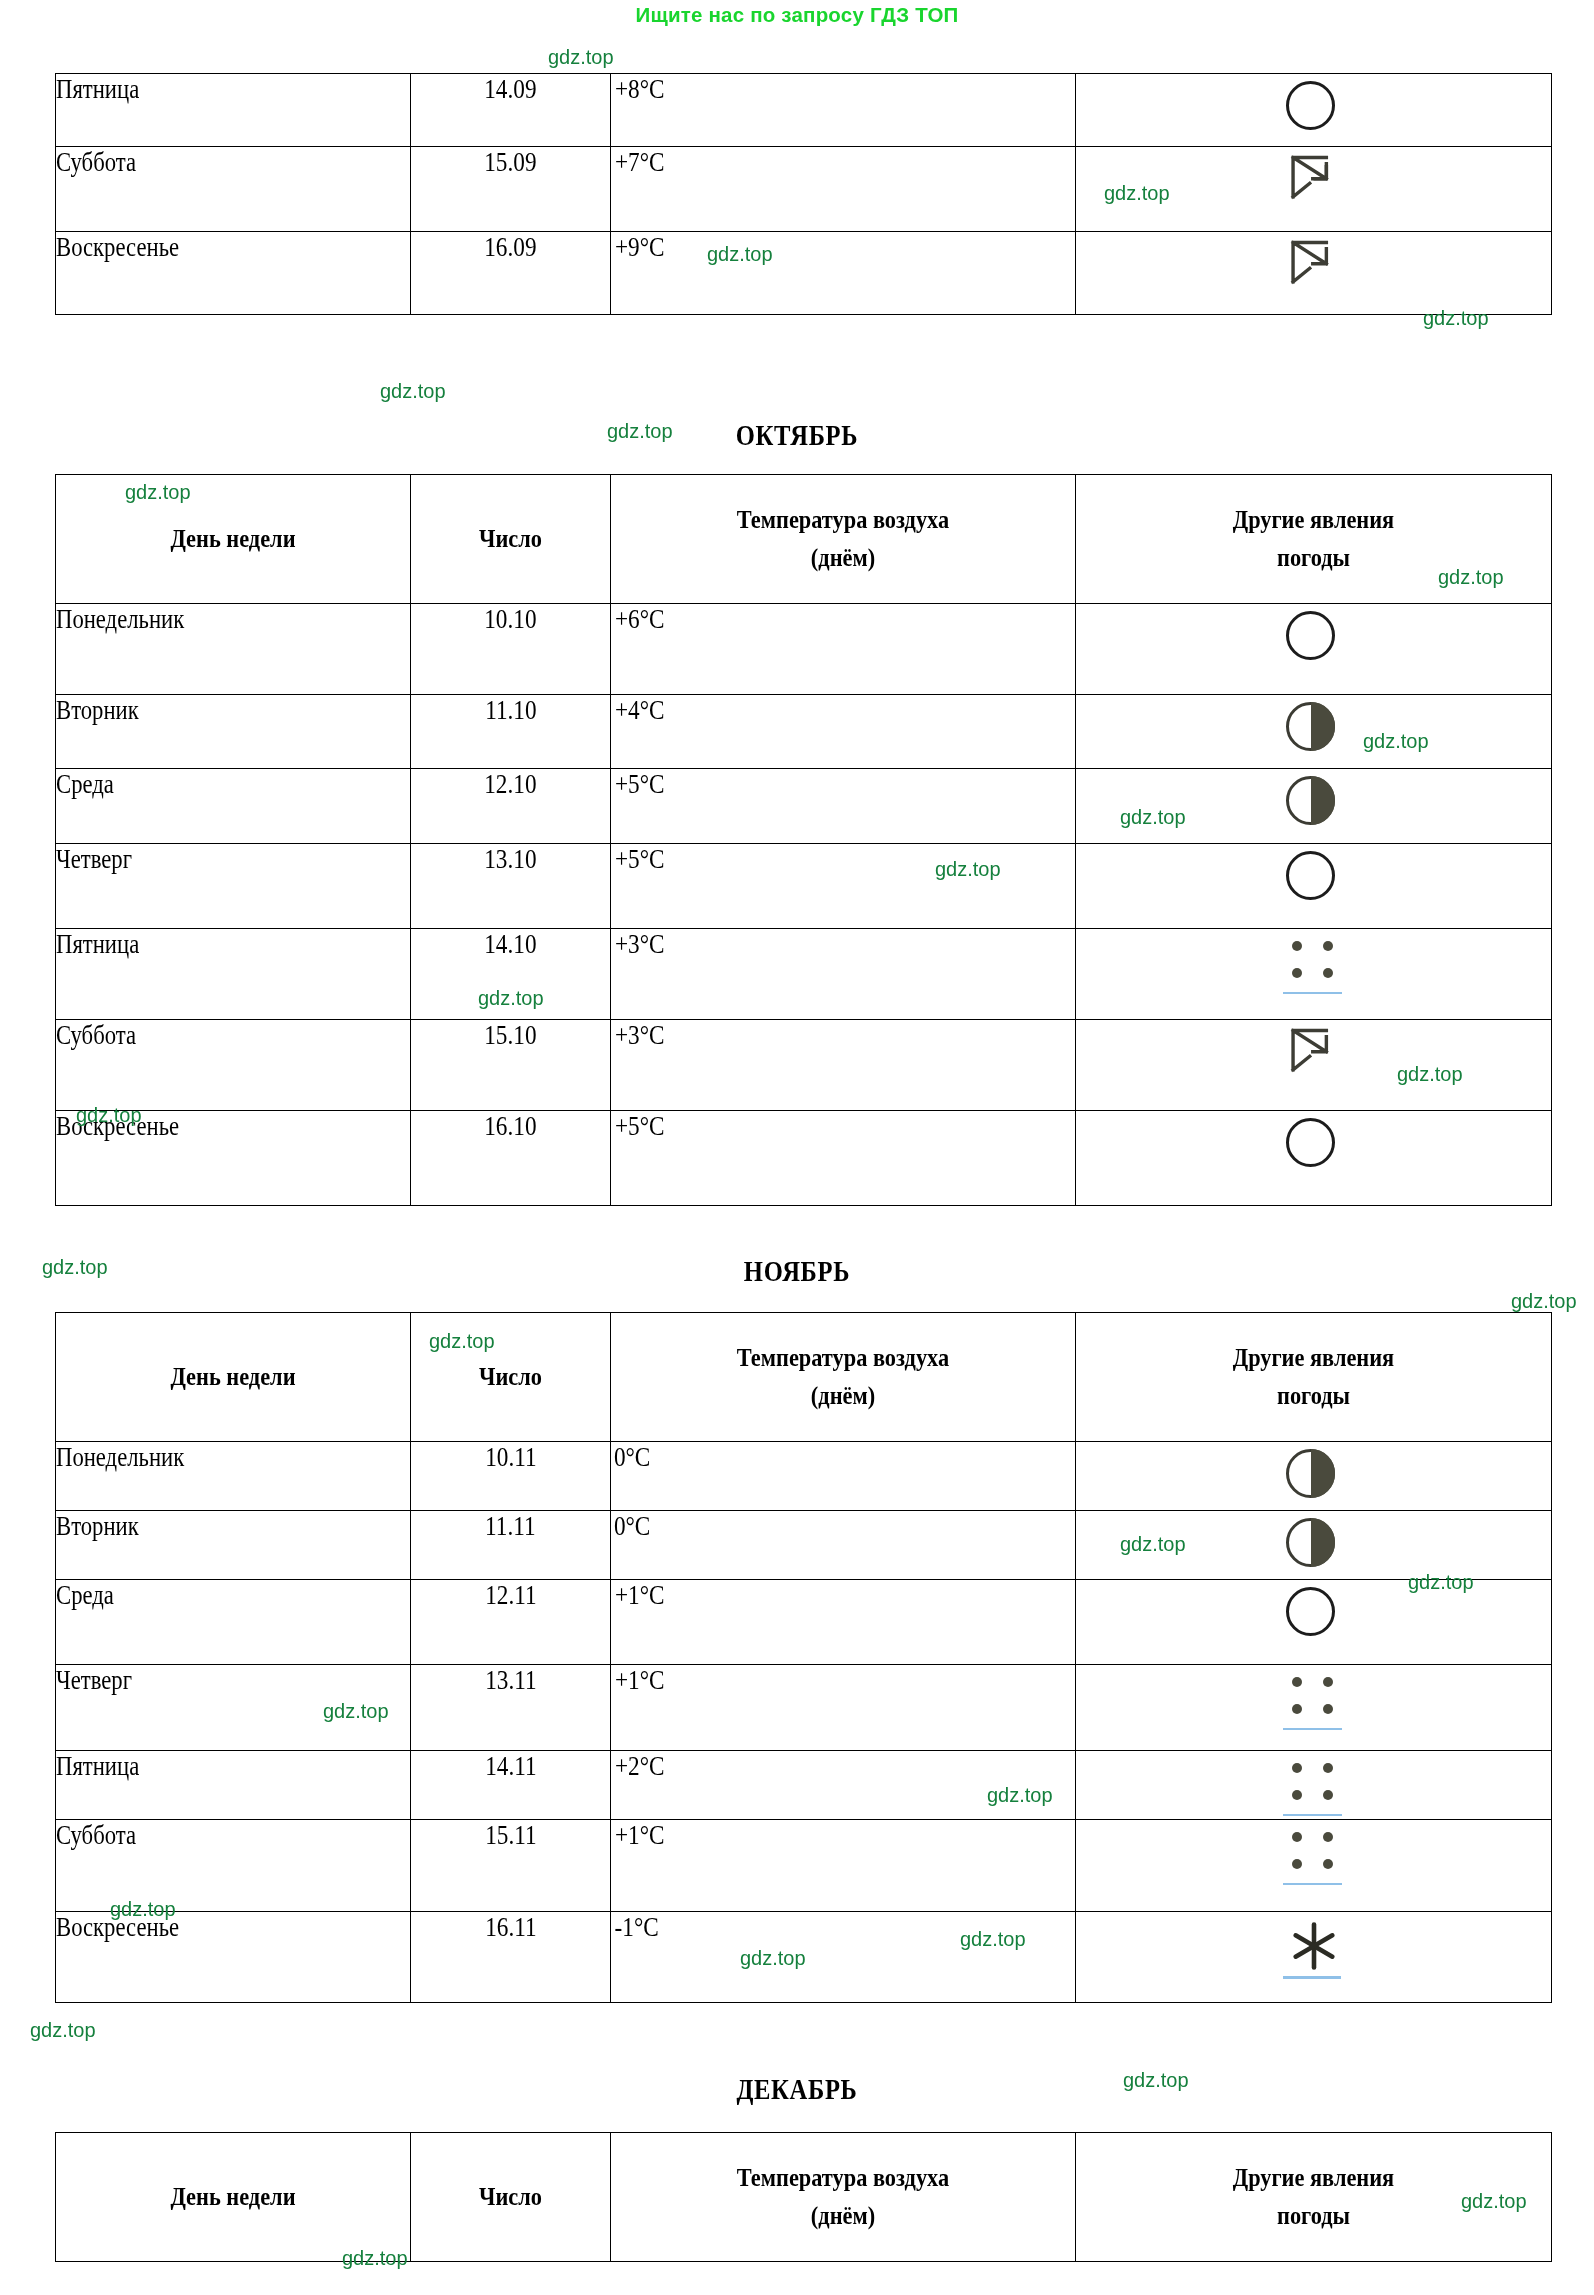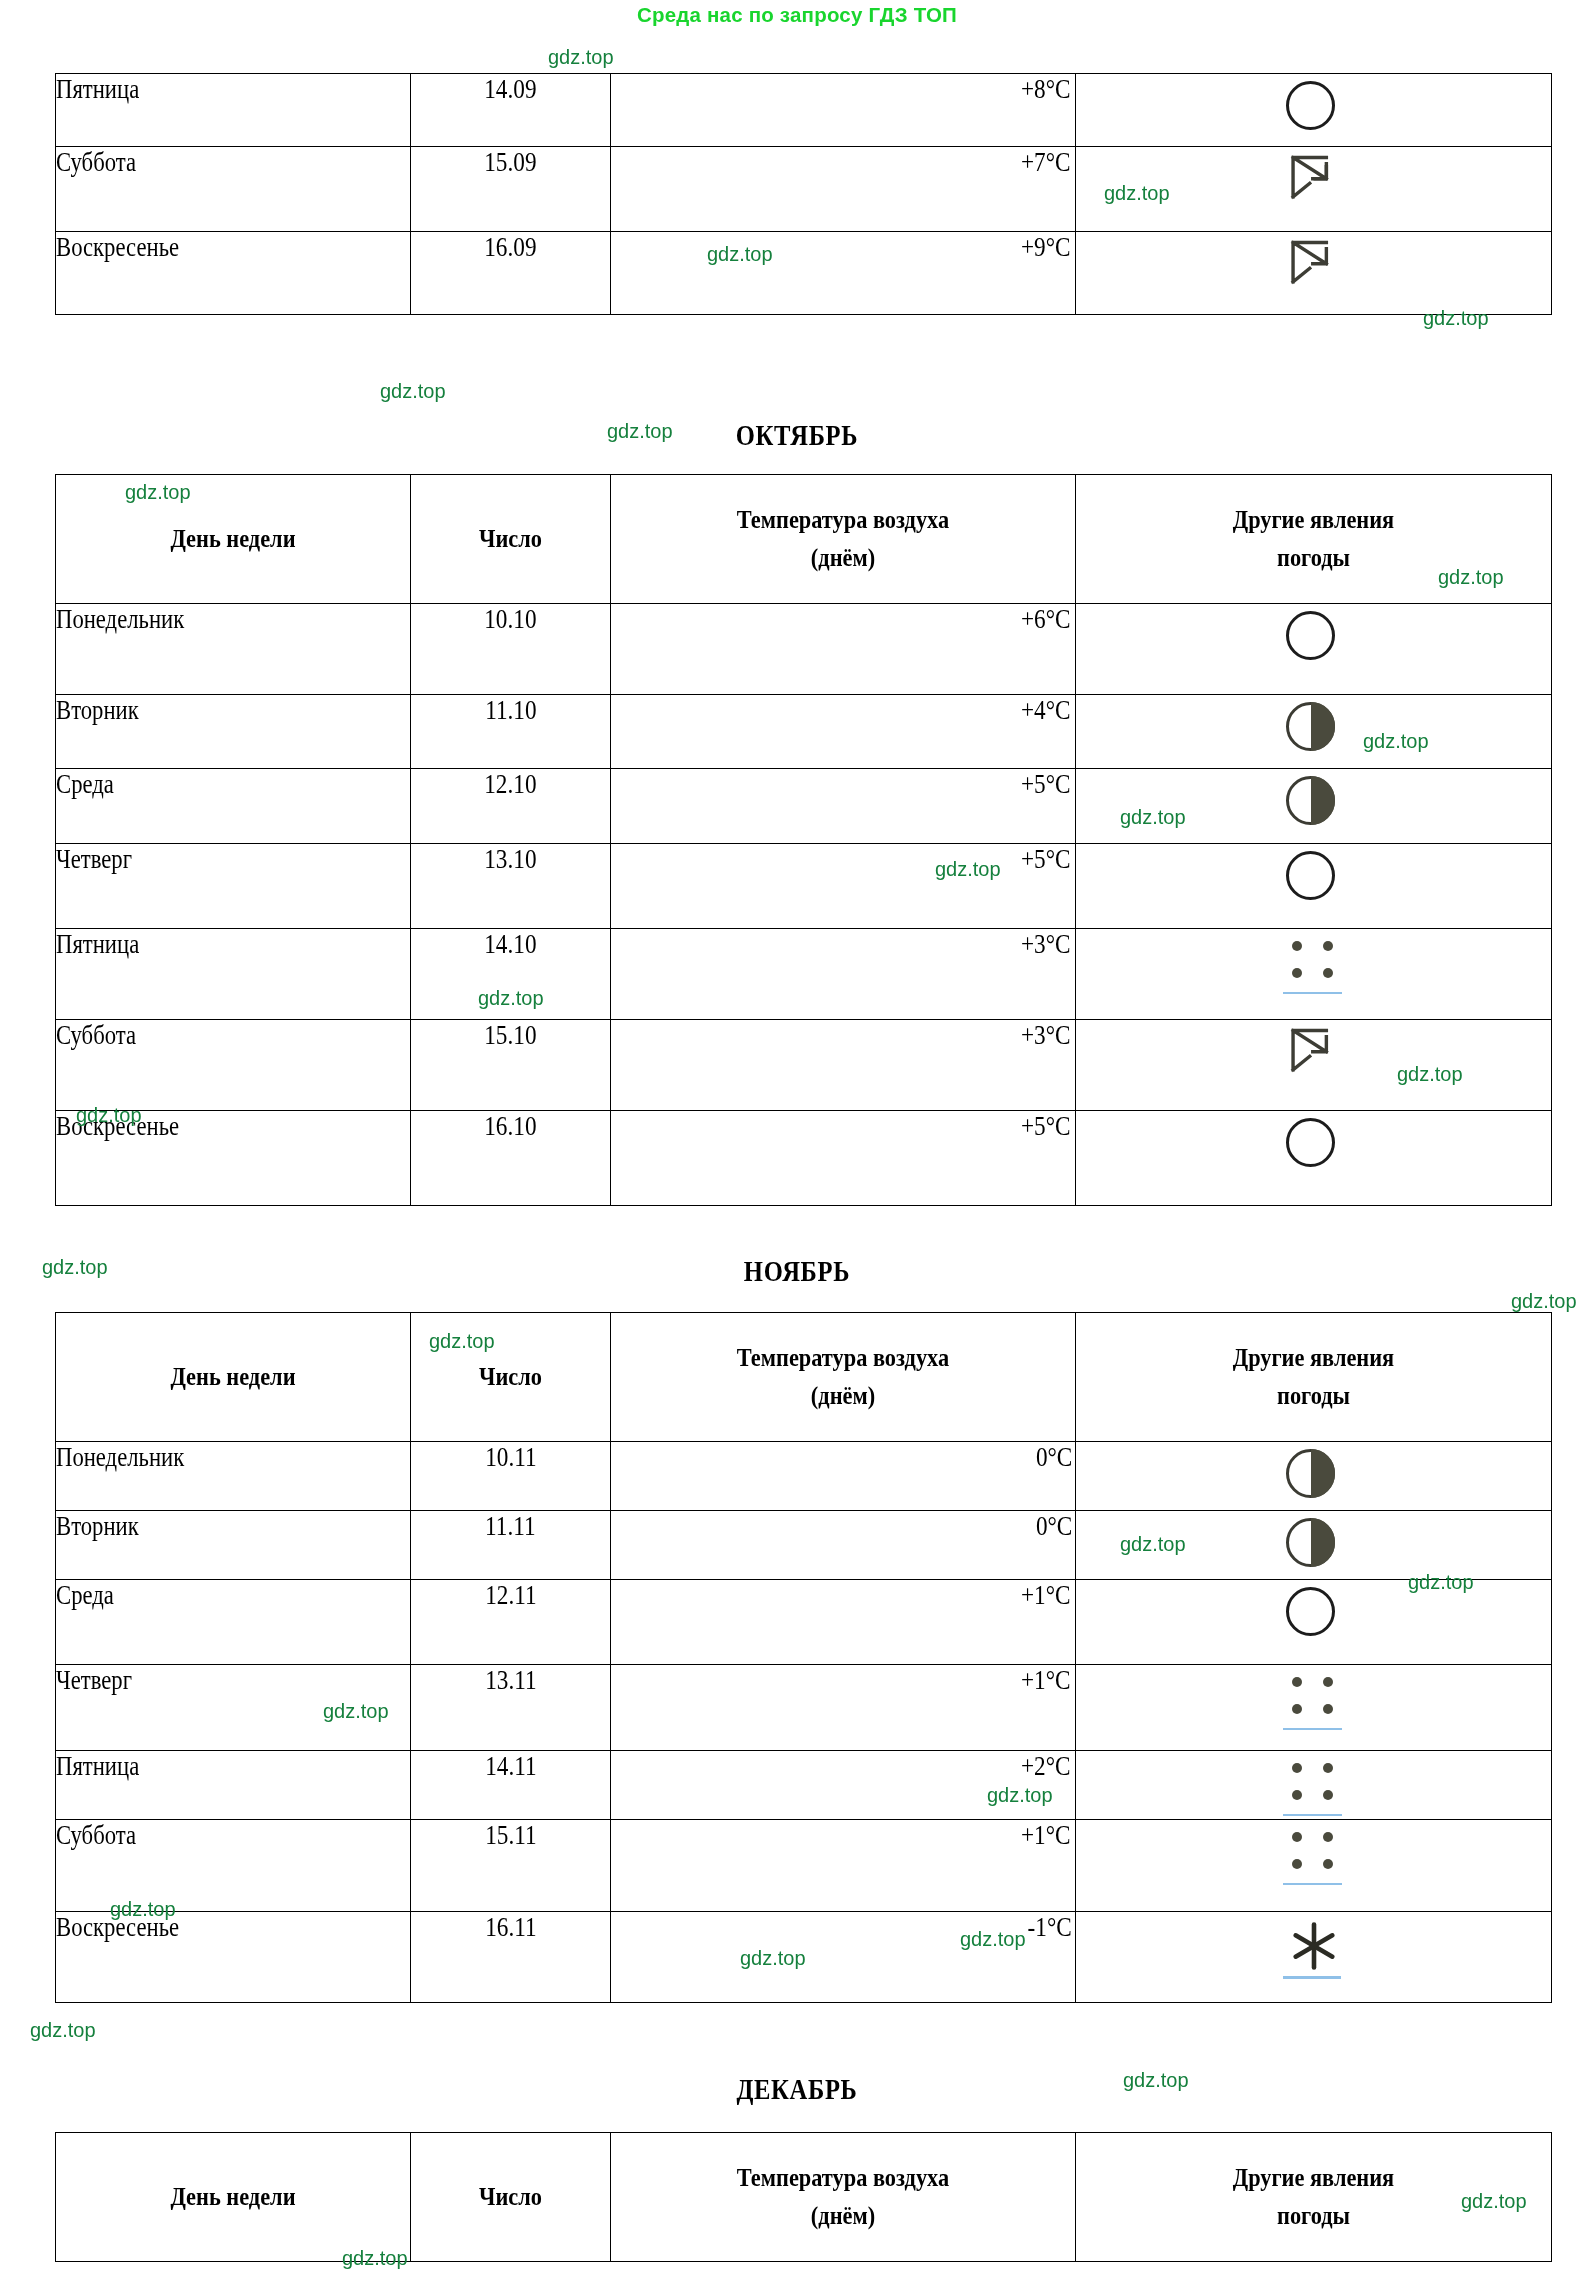--- a/index.html
+++ b/index.html
@@ -86,21 +86,21 @@
     white-space:nowrap;
   }
   td.dayname span{display:inline-block; transform:scaleX(.84); transform-origin:left center;}
   td.num{
     text-align:center;
     font-size:27px;
     padding-top:3px;
   }
   td.num span{display:inline-block; transform:scaleX(.86);}
   td.temp{
-    text-align:right;
+    text-align:left;
     font-size:27px;
     padding-top:3px;
   }
   td.temp span{display:inline-block; transform:scaleX(.86);}
   td.phen{
     text-align:center;
     vertical-align:top;
     padding-top:4.6px;
   }
 
@@ -170,21 +170,21 @@
     position:absolute; left:3.8px; bottom:1.5px;
     width:58px; height:2.3px;
     background:#8fc0e8;
   }
 </style>
 </head>
 <body>
 
 <div class="page">
 
-  <div class="promo">Среда нас по запросу ГДЗ ТОП</div>
+  <div class="promo">Ищите нас по запросу ГДЗ ТОП</div>
 
   <table class="wt" id="tbl-sep" style="top:73px; left:55px; width:1485px;">
     <colgroup>
         <col class="c1">
         <col class="c2">
         <col class="c3">
         <col class="c4">
       </colgroup>
     <tbody>
       <tr>

